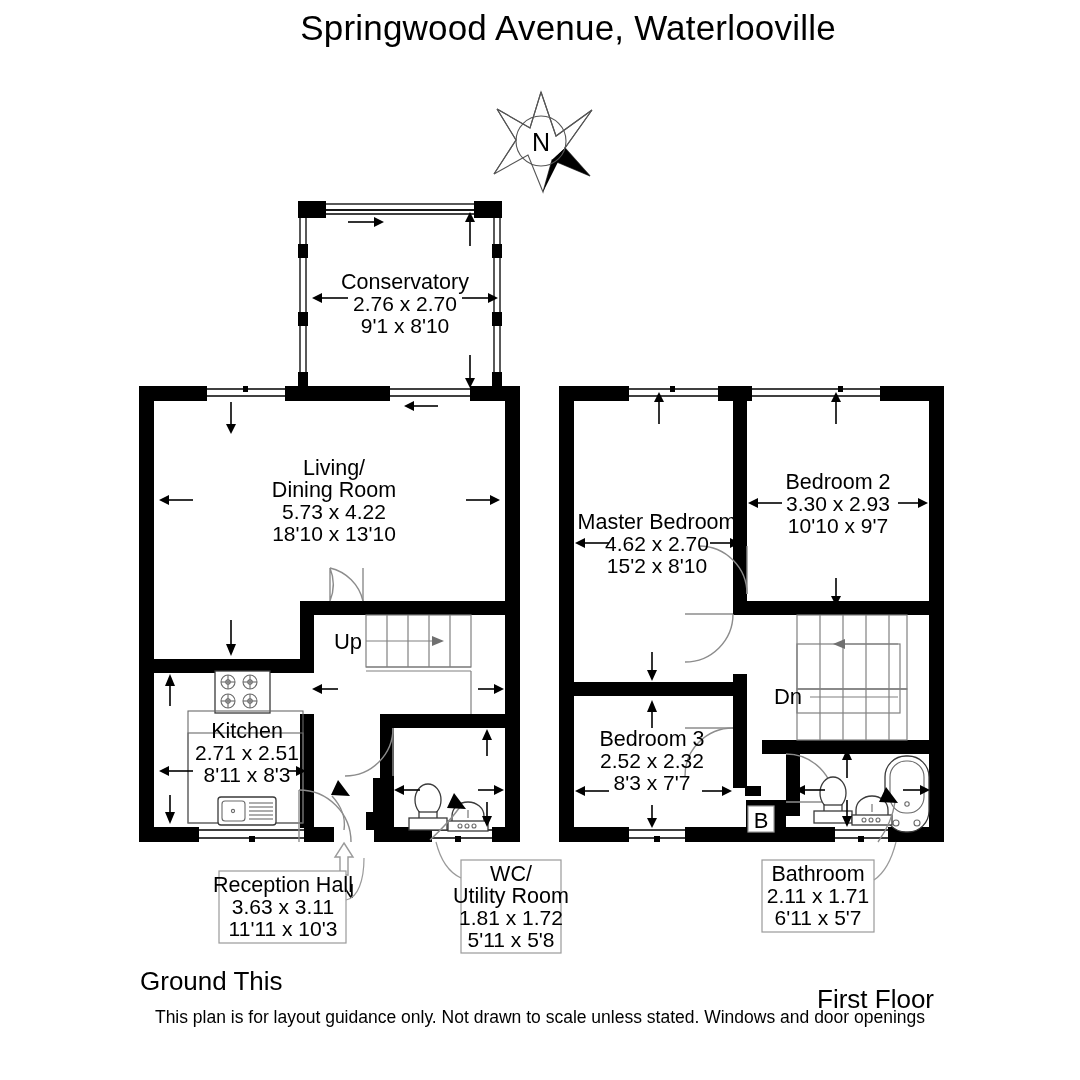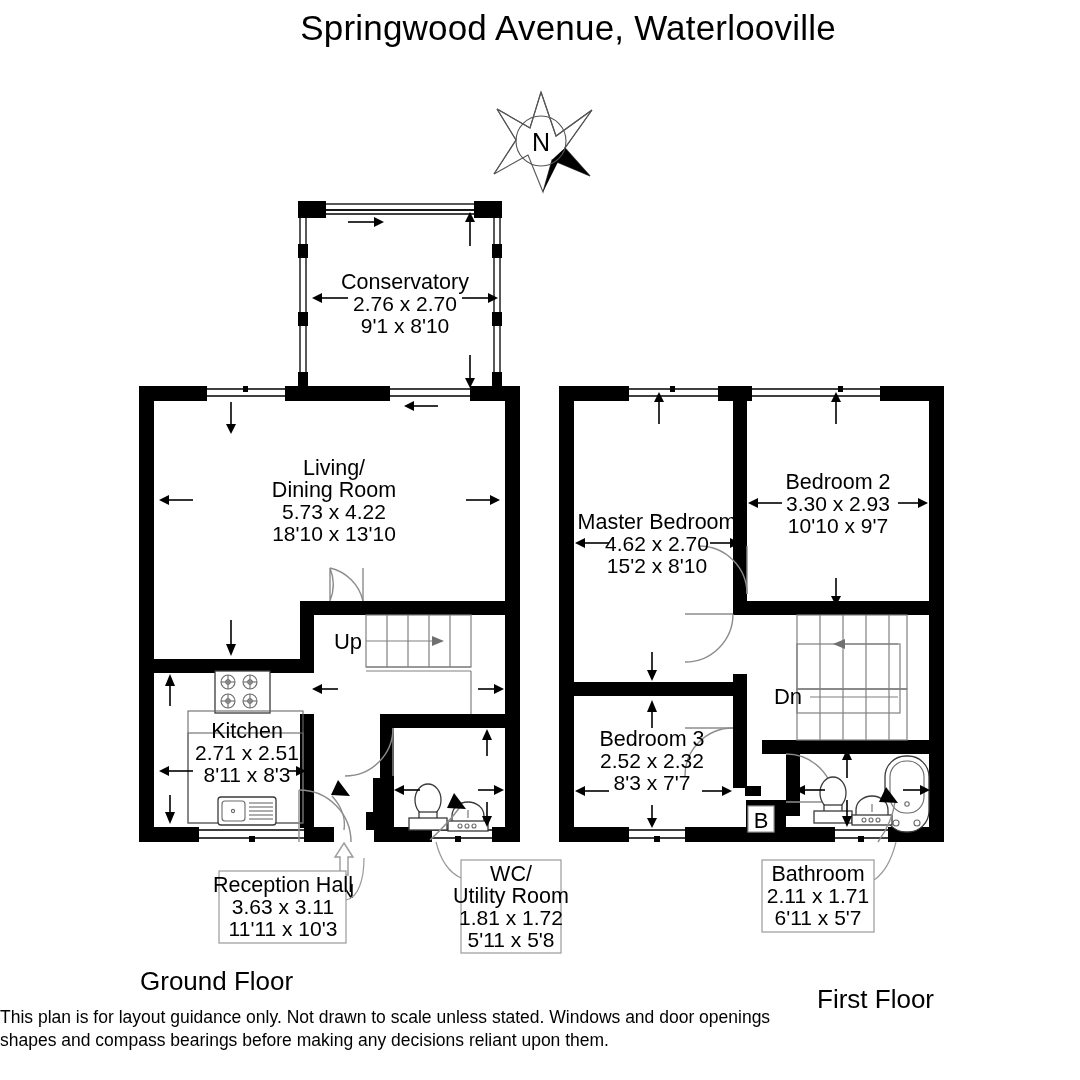--- a/index.html
+++ b/index.html
@@ -5,21 +5,21 @@
   html,body{margin:0;padding:0;background:#ffffff;}
   body{width:1080px;height:1080px;font-family:"Liberation Sans",sans-serif;color:#000;overflow:hidden;}
   #page{position:relative;width:1080px;height:1080px;background:#fff;}
   .hdr{position:absolute;left:0;width:1080px;text-align:center;}
   #title{top:8px;font-size:35px;letter-spacing:.2px;padding-left:28px;}
   #subtitle{top:54px;font-size:20.5px;}
   #plan-svg{position:absolute;left:0;top:0;}
   .flabel{position:absolute;font-size:26px;}
   #gf-label{left:140px;top:966px;}
   #ff-label{left:817px;top:943px;margin-top:41px;}
-  #footer{position:absolute;left:0;top:1006px;width:1080px;text-align:left;font-size:17.5px;line-height:23px;}
+  #footer{position:absolute;left:0;top:1006px;width:1080px;text-align:center;font-size:17.5px;line-height:23px;}
   svg text{font-family:"Liberation Sans",sans-serif;fill:#000;}
   .rt{font-size:21.5px;text-anchor:middle;}
   .st{font-size:21px;text-anchor:middle;}
   .bx{fill:#fff;stroke:#9a9a9a;stroke-width:1.2;}
   .wall{fill:#000;}
   .thin{fill:none;stroke:#000;stroke-width:1.3;}
   .fix{fill:#fff;stroke:#3a3a3a;stroke-width:1.3;}
   .fixl{fill:none;stroke:#6a6a6a;stroke-width:1.1;}
   .stair{fill:none;stroke:#808080;stroke-width:1.2;}
   .dsw{fill:none;stroke:#8c8c8c;stroke-width:1.4;}
@@ -426,21 +426,20 @@
       <g>
         <rect class="bx" x="762" y="860" width="112" height="72"></rect>
         <text class="rt" x="818" y="881">Bathroom</text>
         <text class="st" x="818" y="903">2.11 x 1.71</text>
         <text class="st" x="818" y="925">6'11 x 5'7</text>
         <path class="lead" d="M874 880 C886 872 892 858 896 842"></path>
       </g>
     </g>
   </svg>
 
-  <div class="flabel" id="gf-label">Ground Floor</div>
+  <div class="flabel" id="gf-label">Ground This</div>
   <div class="flabel" id="ff-label">First Floor</div>
 
   <div id="footer">
     <div>This plan is for layout guidance only. Not drawn to scale unless stated. Windows and door openings</div>
-    <div>shapes and compass bearings before making any decisions reliant upon them.</div>
   </div>
 
 </div>
 
 </body></html>

